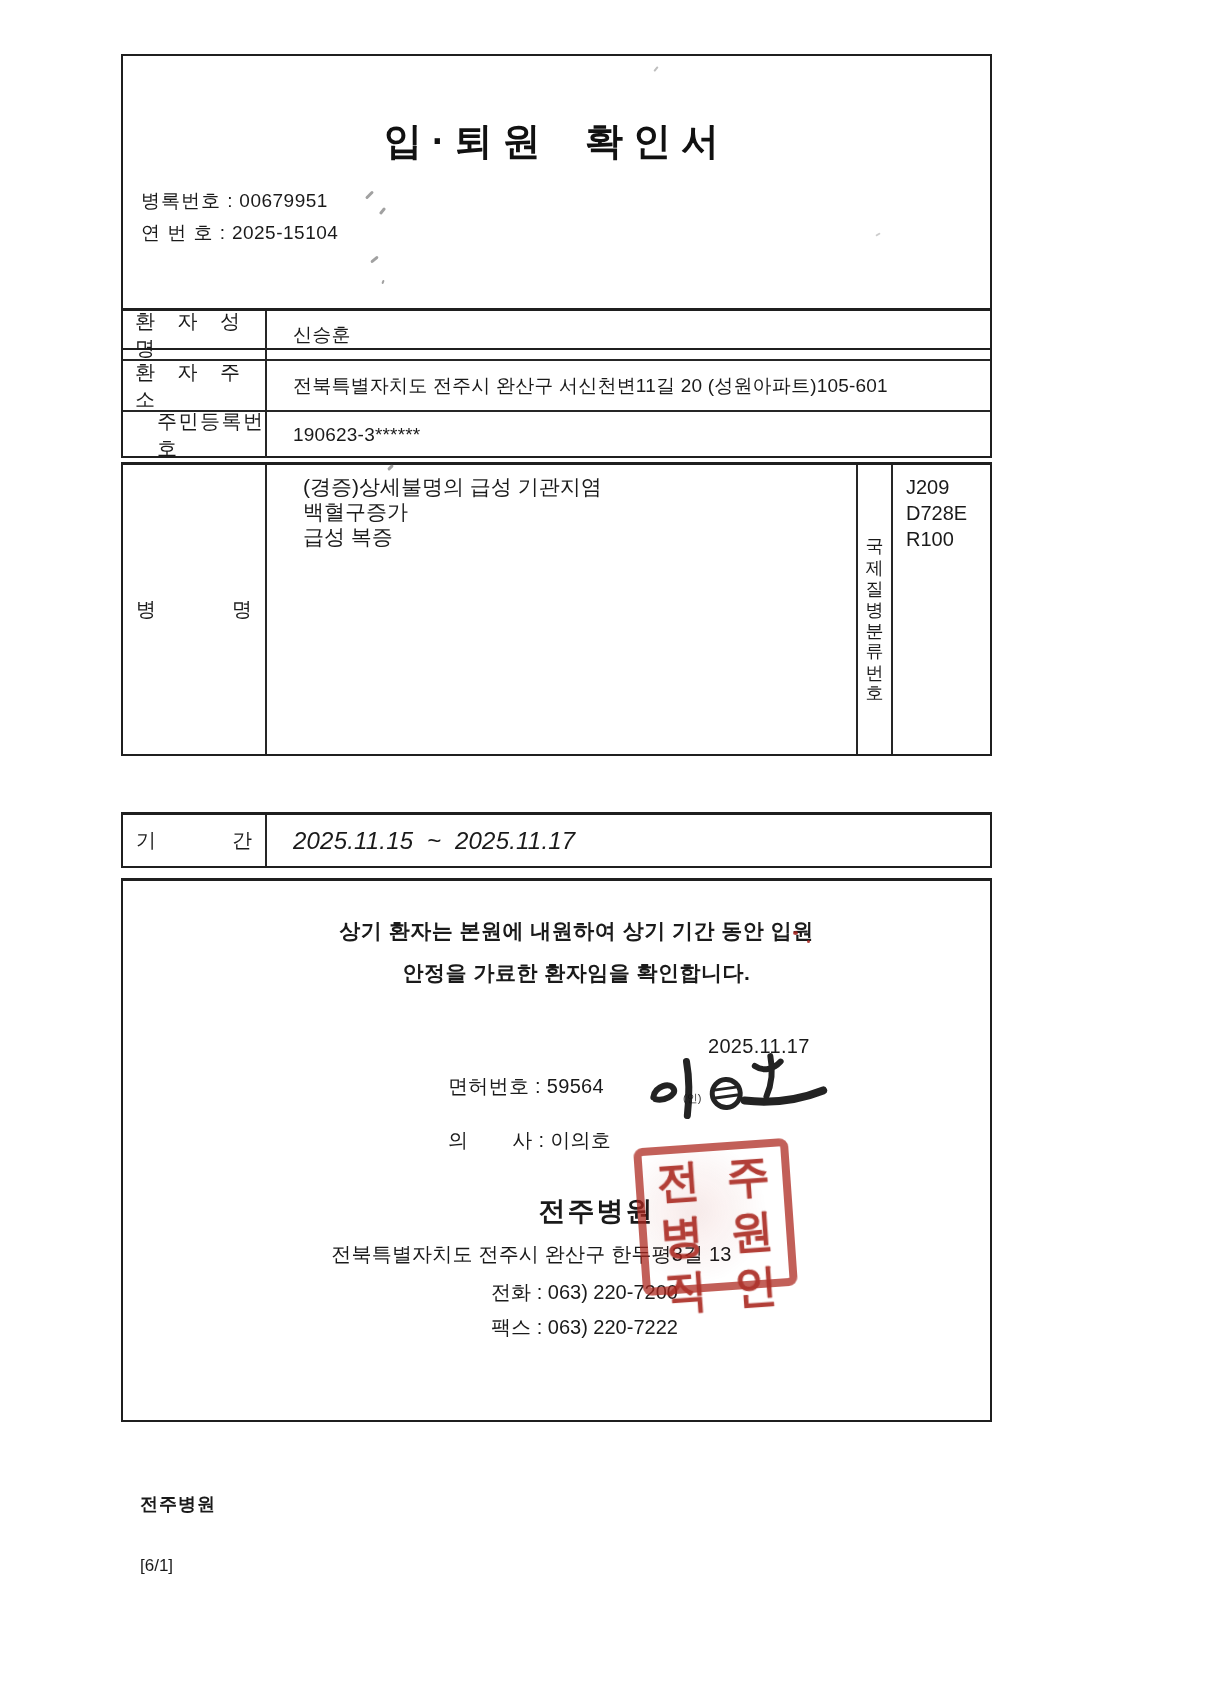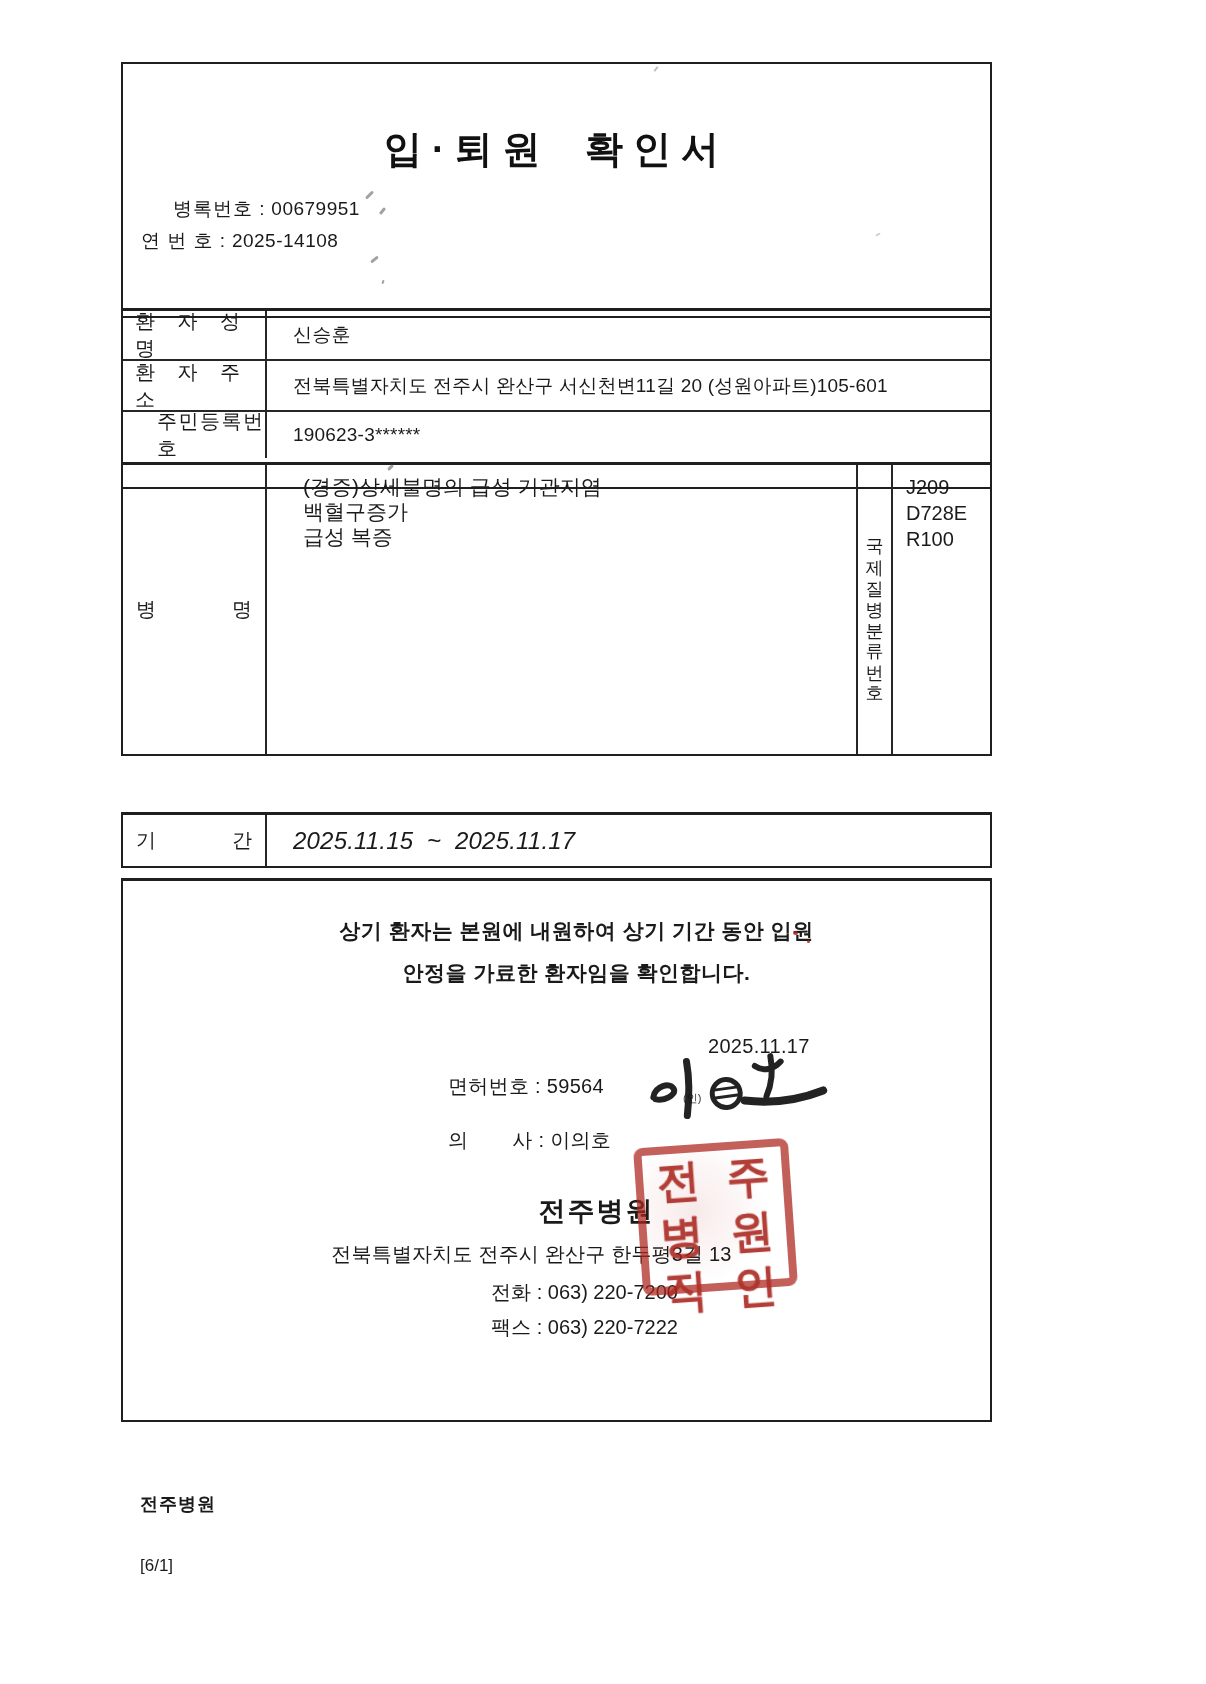--- a/index.html
+++ b/index.html
@@ -62,27 +62,27 @@
   
   .foot-hosp{position:absolute;left:140px;top:1492px;font-size:18px;font-weight:bold;letter-spacing:1px;}
   .foot-page{position:absolute;left:140px;top:1556px;font-size:17px;}
   .foot-note{position:absolute;right:216px;top:1555px;font-size:17px;font-weight:bold;letter-spacing:.3px;}
 </style>
 </head>
 <body>
 
 <div class="page">
 
-  <div class="box" style="top:62px;height:256px;text-decoration:underline;">
+  <div class="box" style="top:54px;height:296px;text-decoration:underline;">
     <div class="doc-title">입·퇴원 확인서</div>
-    <div class="reg-line" style="top:132px;margin-left:32px;"><span class="lab">병록번호 :</span> <span>00679951</span></div>
-    <div class="reg-line" style="top:164px;"><span class="lab">연 번 호 :</span> <span>2025-14108</span></div>
+    <div class="reg-line" style="top:132px;"><span class="lab">병록번호 :</span> <span>00679951</span></div>
+    <div class="reg-line" style="top:164px;"><span class="lab">연 번 호 :</span> <span>2025-15104</span></div>
   </div>
 
-  <div class="box thick-top" style="top:308px;height:181px;">
+  <div class="box thick-top" style="top:308px;height:150px;">
     <div class="row" style="height:48px;">
       <div class="cell-label ls-wide">환 자 성 명</div>
       <div class="cell-value">신승훈</div>
     </div>
     <div class="row" style="height:49px;">
       <div class="cell-label ls-wide">환 자 주 소</div>
       <div class="cell-value">전북특별자치도 전주시 완산구 서신천변11길 20 (성원아파트)105-601</div>
     </div>
     <div class="row" style="height:46px;">
       <div class="cell-label ls-tight">주민등록번호</div>

